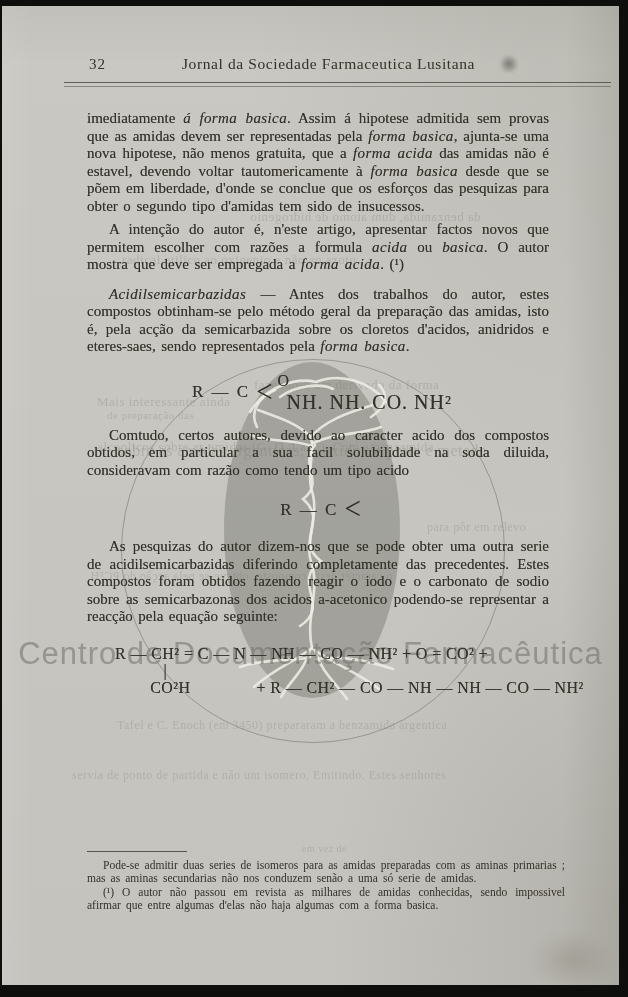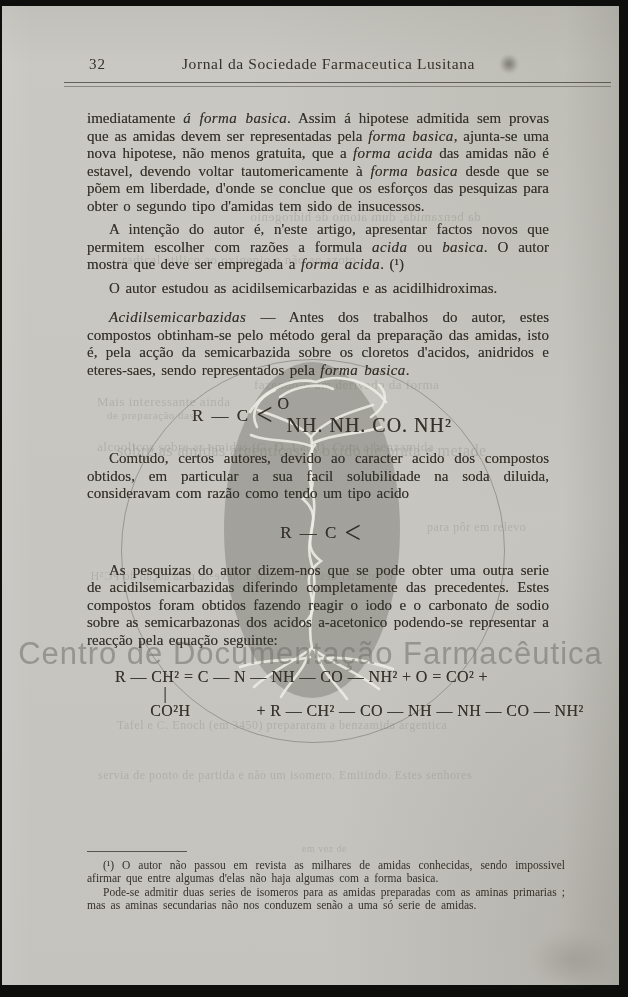--- a/index.html
+++ b/index.html
@@ -102,21 +102,21 @@
       <span class="bleed" style="left: 248px; top: 203px; font-size: 13px; transform: scaleX(-1);">da benzamida, dum atomo de hidrogenio</span>
       <span class="bleed" style="left: 120px; top: 246px; font-size: 13px;">radical etilico ao oxigenio e não ao azoto</span>
       <span class="bleed" style="left: 252px; top: 371px; font-size: 13px;">fazendo-o um derivado da forma</span>
       <span class="bleed" style="left: 95px; top: 388px; font-size: 13px;">Mais interessante ainda</span>
       <span class="bleed" style="left: 105px; top: 403px; font-size: 11px;">de preparação das</span>
       <span class="bleed" style="left: 115px; top: 436px; font-size: 16px;">sobre as amidas argenticas; o oxido de prata e metade</span>
       <span class="bleed" style="left: 95px; top: 433px; font-size: 13px;">alcoolicos sobre as amidas (G. D. Land). Com a benzamida</span>
       <span class="bleed" style="left: 425px; top: 514px; font-size: 12px;">para pôr em relevo</span>
       <span class="bleed" style="left: 88px; top: 563px; font-size: 12px; transform: scaleX(-1);">o caracter deste composto, obteve-se pela acção do PC⁵H</span>
       <span class="bleed" style="left: 115px; top: 712px; font-size: 12px;">Tafel e C. Enoch (em 3450) prepararam a benzamida argentica</span>
-      <span class="bleed" style="left: 96px; top: 762px; font-size: 12px;">servia de ponto de partida e não um isomero. Emitindo. Estes senhores</span>
+      <span class="bleed" style="left: 70px; top: 762px; font-size: 12px;">servia de ponto de partida e não um isomero. Emitindo. Estes senhores</span>
       <span class="bleed" style="left: 300px; top: 837px; font-size: 10px;">em vez de</span>
     </div>
 
   <div class="seal-circle"></div>
   <svg class="seal" viewBox="0 0 185 345" xmlns="http://www.w3.org/2000/svg">
     <ellipse cx="92" cy="172" rx="88" ry="168" fill="rgba(104,104,97,0.38)"></ellipse>
     <g fill="none" stroke="rgba(238,237,229,0.88)" stroke-width="2.6" stroke-linecap="round">
       <path d="M92,290 C85,258 101,233 91,204 C84,180 101,157 91,130 C87,112 95,97 91,79"></path>
       <path d="M80,268 C112,248 70,224 101,203 C74,184 109,163 83,141 C106,124 78,107 95,87"></path>
       <path d="M91,79 C76,64 56,59 38,52"></path>
@@ -139,21 +139,20 @@
 
   <div class="header">
     <span class="pnum">32</span>
     <span class="jtitle">Jornal da Sociedade Farmaceutica Lusitana</span>
   </div>
   <div class="hrule"></div>
 
   <div class="content">
       <p class="para"><span>imediatamente </span><em>á forma basica</em><span>. Assim á hipotese admitida sem provas que as amidas devem ser representadas pela </span><em>forma basica</em><span>, ajunta-se uma nova hipotese, não menos gratuita, que a </span><em>forma acida</em><span> das amidas não é estavel, devendo voltar tautomericamente à </span><em>forma basica</em><span> desde que se põem em liberdade, d'onde se conclue que os esforços das pesquizas para obter o segundo tipo d'amidas tem sido de insucessos.</span></p>
       <p class="para ind"><span>A intenção do autor é, n'este artigo, apresentar factos novos que permitem escolher com razões a formula </span><em>acida</em><span> ou </span><em>basica</em><span>. O autor mostra que deve ser empregada a </span><em>forma acida</em><span>. (¹)</span></p>
-      <p class="para ind"><span>O autor estudou as acidilsemicarbazidas e as acidilhidroximas.</span></p>
       <p class="para ind sect"><em>Acidilsemicarbazidas</em><span> — Antes dos trabalhos do autor, estes compostos obtinham-se pelo método geral da preparação das amidas, isto é, pela acção da semicarbazida sobre os cloretos d'acidos, anidridos e eteres-saes, sendo representados pela </span><em>forma basica</em><span>.</span></p>
       <div class="formula">
         <span class="fpre">R — C</span>
         <span class="fangle">&lt;</span>
         <span class="fstack">
           <span class="ftop">O</span>
           <span class="fbot">NH. NH. CO. NH²</span>
         </span>
       </div>
       <p class="para ind"><span>Comtudo, certos autores, devido ao caracter acido dos compostos obtidos, em particular a sua facil solubilidade na soda diluida, consideravam com razão como tendo um tipo acido</span></p>
@@ -161,20 +160,20 @@
         <span class="fpre">R — C</span>
         <span class="fangle">&lt;</span>
       </div>
       <p class="para ind"><span>As pesquizas do autor dizem-nos que se pode obter uma outra serie de acidilsemicarbazidas diferindo completamente das precedentes. Estes compostos foram obtidos fazendo reagir o iodo e o carbonato de sodio sobre as semicarbazonas dos acidos a-acetonico podendo-se representar a reacção pela equação seguinte:</span></p>
       <div class="equation"><div>R — CH² = C — N — NH — CO — NH² + O = CO² +</div><div>           |</div><div>        CO²H               + R — CH² — CO — NH — NH — CO — NH²</div></div>
     </div>
 
   <div class="footnotes">
     <div class="fn-rule"></div>
     <div class="fn-list">
+        <p class="fn">Pode-se admitir duas series de isomeros para as amidas preparadas com as aminas primarias ; mas as aminas secundarias não nos conduzem senão a uma só serie de amidas.</p>
         <p class="fn">(¹) O autor não passou em revista as milhares de amidas conhecidas, sendo impossivel afirmar que entre algumas d'elas não haja algumas com a forma basica.</p>
-        <p class="fn">Pode-se admitir duas series de isomeros para as amidas preparadas com as aminas primarias ; mas as aminas secundarias não nos conduzem senão a uma só serie de amidas.</p>
       </div>
   </div>
 
   <div class="smudge"></div>
   <div class="stain"></div>
 </div>
 
 </body></html>

